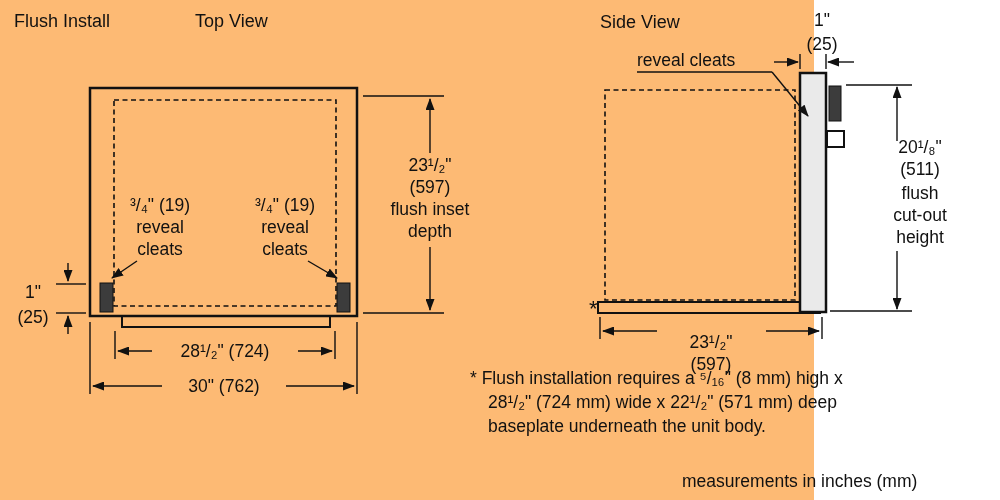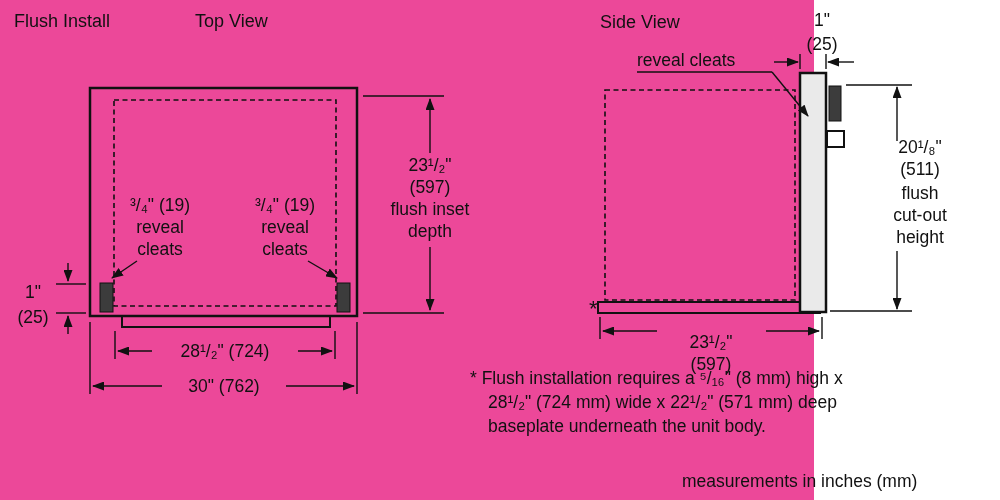--- a/index.html
+++ b/index.html
@@ -4,21 +4,21 @@
 <style>
   html, body {
     margin: 0;
     padding: 0;
     background: #ffffff;
   }
   .canvas {
     position: relative;
     width: 814px;
     height: 500px;
-    background: #ec4899;
+    background: #fdba74;
     font-family: "Liberation Sans", "DejaVu Sans", sans-serif;
   }
   svg text {
     font-family: "Liberation Sans", "DejaVu Sans", sans-serif;
     fill: #111111;
   }
   .h { font-size: 18px; }
   .t { font-size: 17.5px; }
   .star { font-size: 22px; }
   .outline { fill: none; stroke: #111111; stroke-width: 2.5px; }

